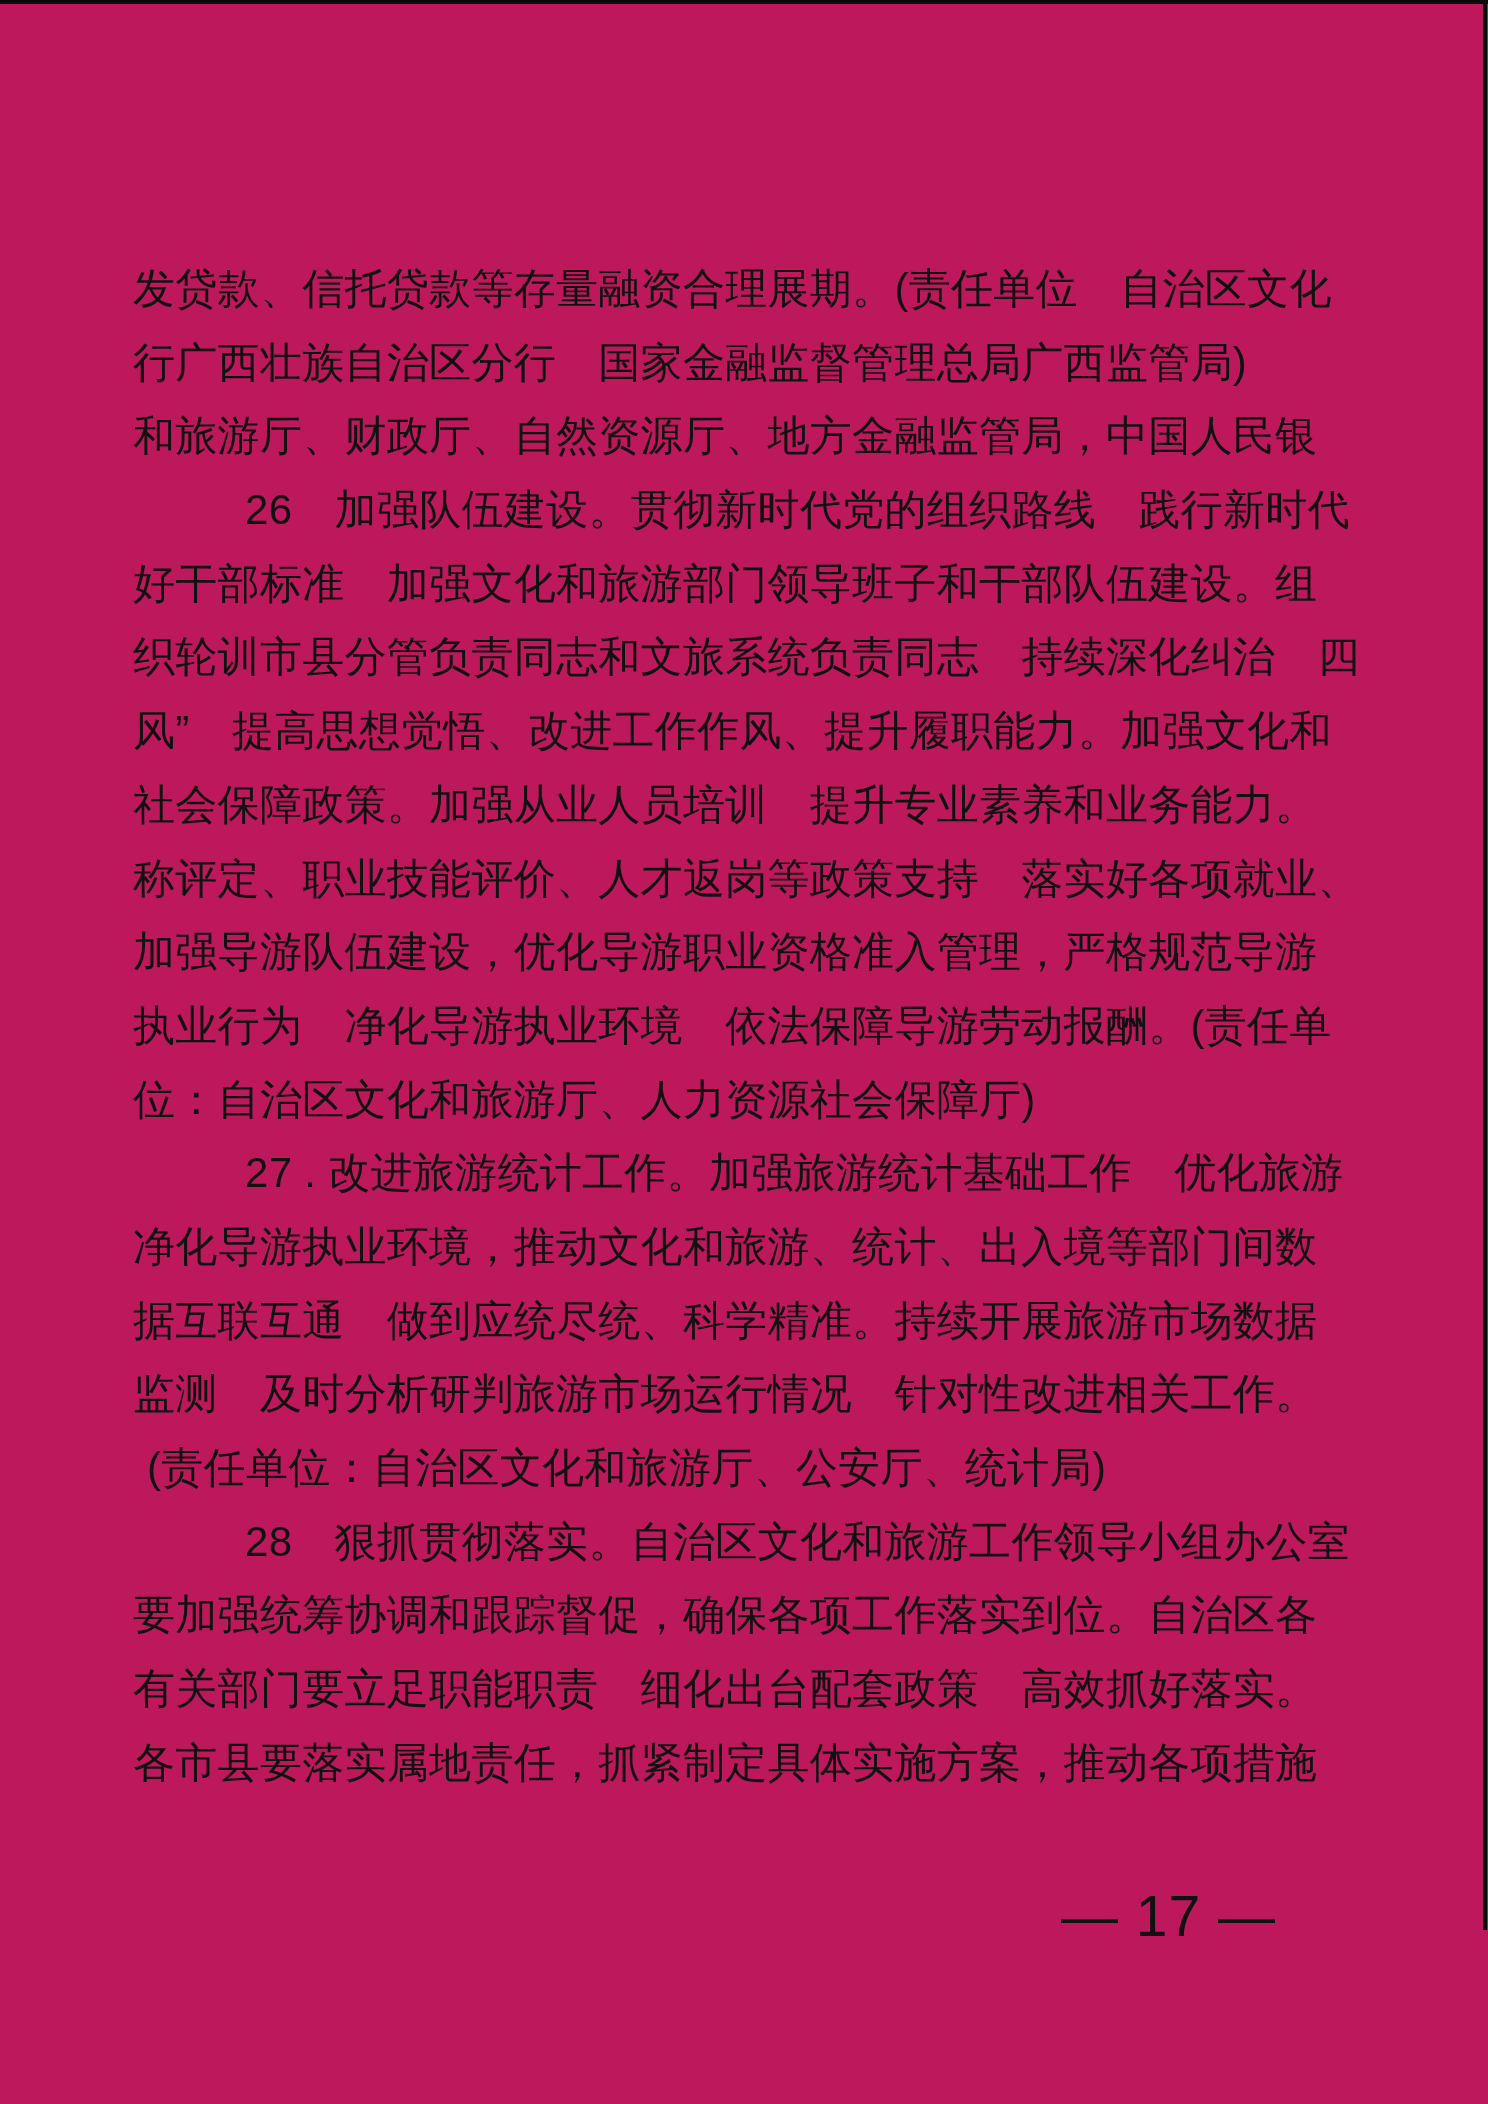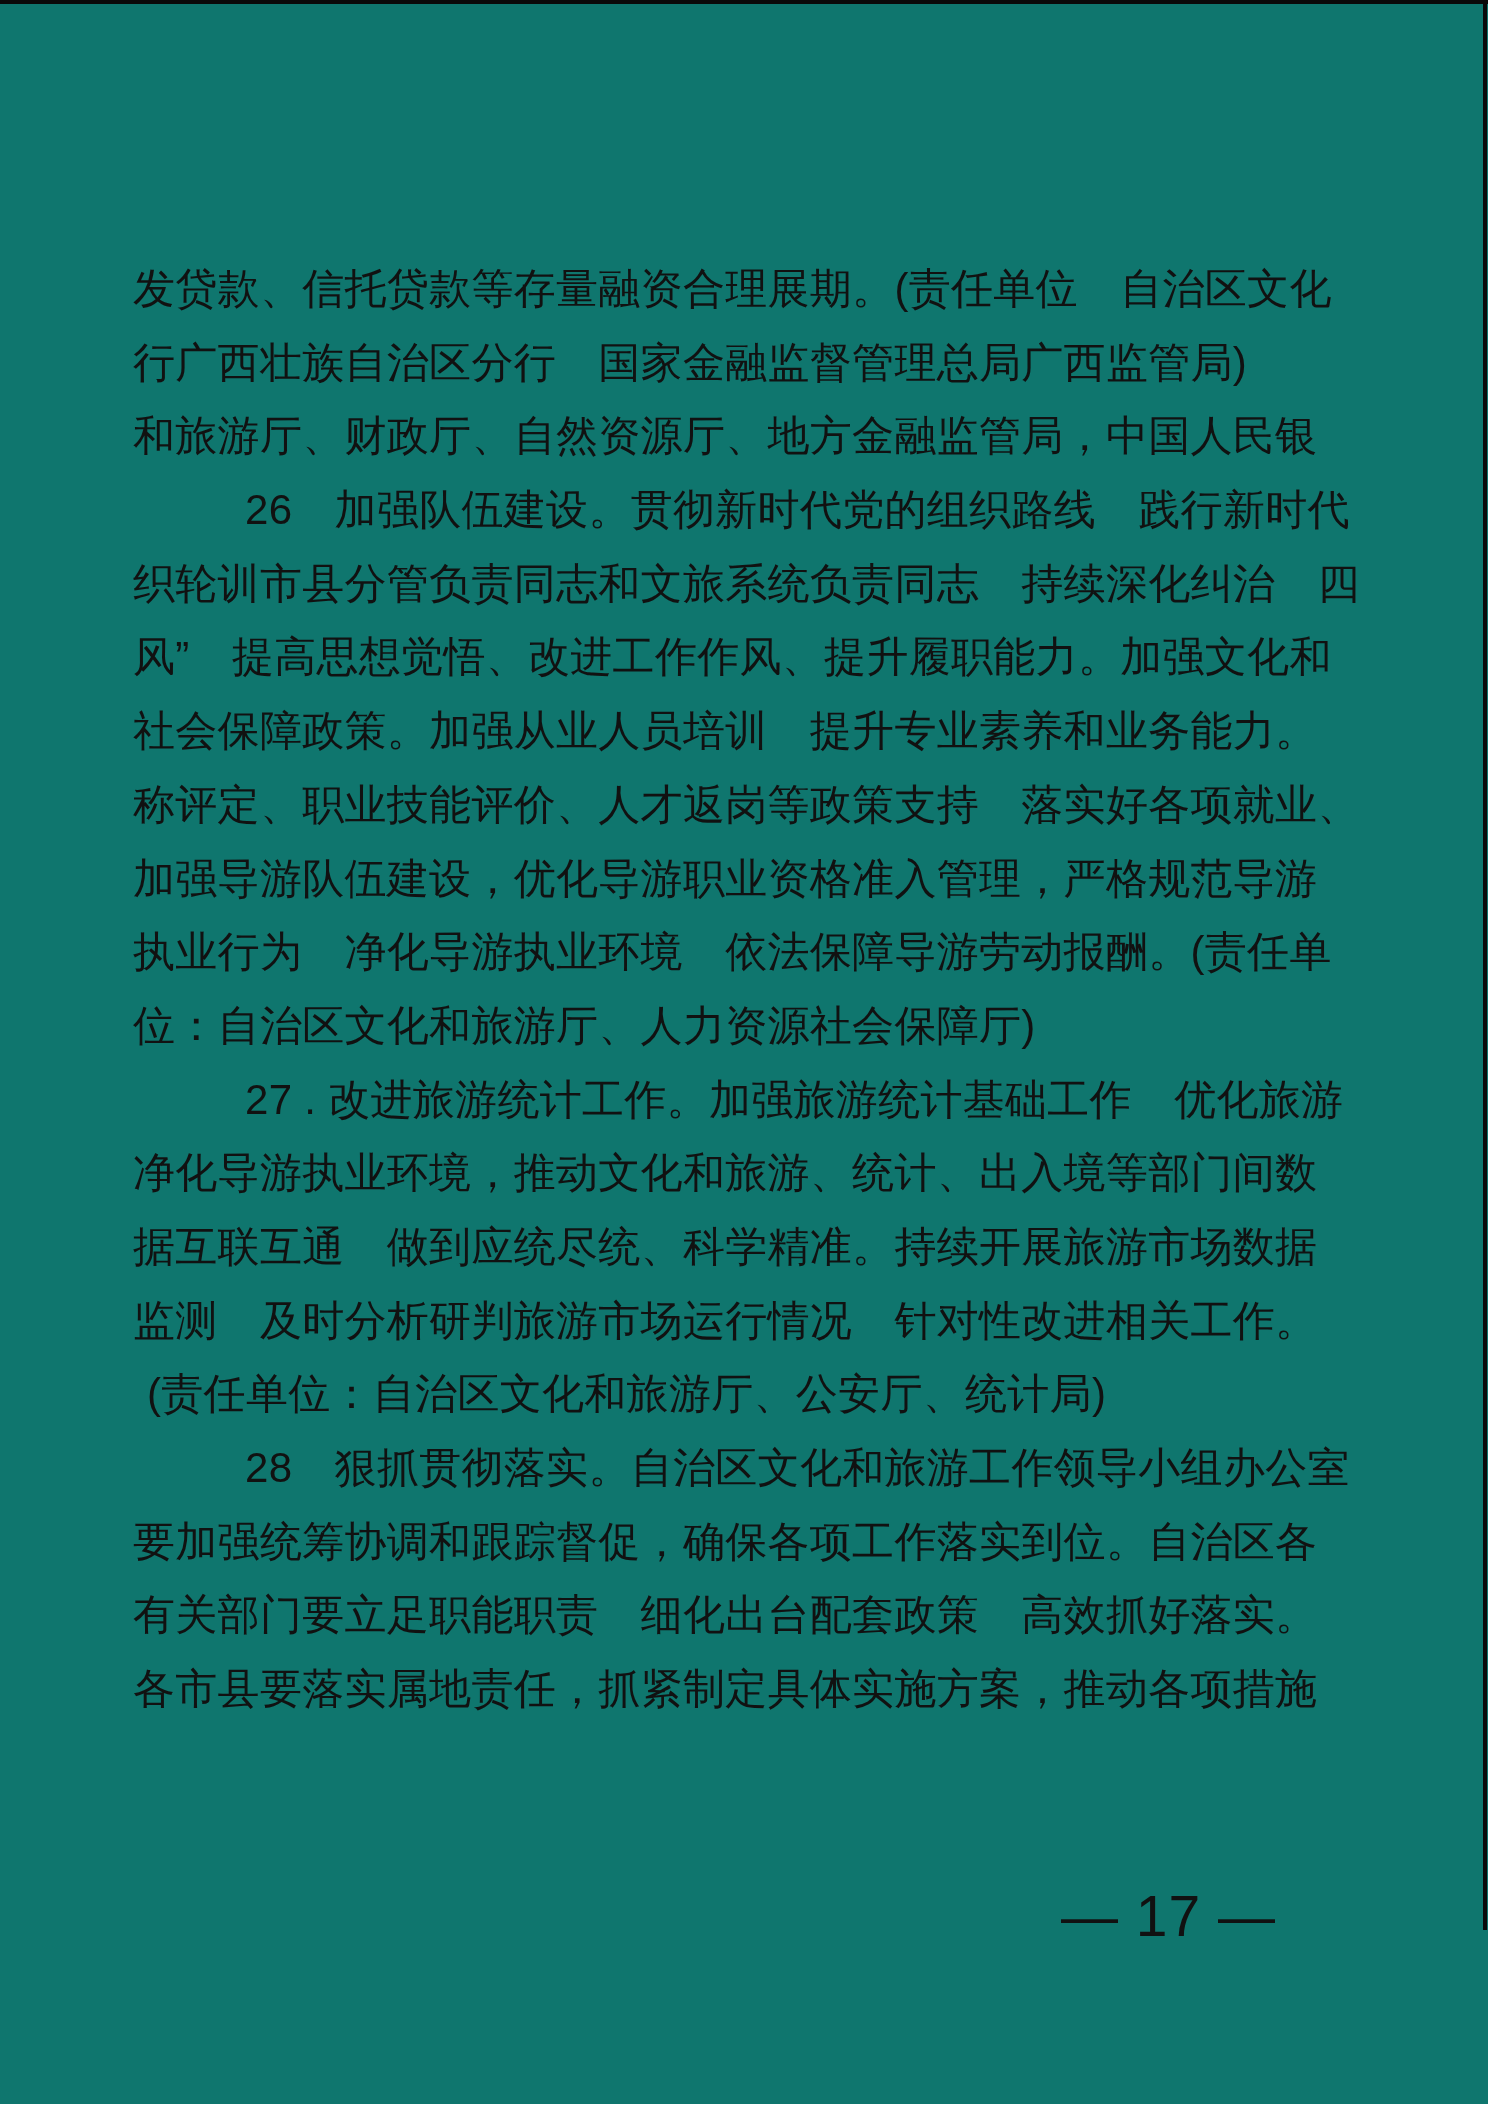--- a/index.html
+++ b/index.html
@@ -4,21 +4,21 @@
 <style>
   html, body {
     margin: 0;
     padding: 0;
     background: #ffffff;
   }
   .page {
     position: relative;
     width: 1488px;
     height: 2104px;
-    background: #0f766e;
+    background: #be185d;
     overflow: hidden;
     font-family: "Liberation Sans", sans-serif;
     color: #111111;
   }
   
   .scan-top-edge {
     position: absolute;
     top: 0; left: 0;
     width: 100%; height: 4px;
     background: #0a0a0a;
@@ -66,20 +66,21 @@
 
 <div class="page">
   <div class="scan-top-edge"></div>
   <div class="scan-right-edge"></div>
 
   <div class="content">
     <div class="ln">发贷款、信托贷款等存量融资合理展期。(责任单位　自治区文化</div>
     <div class="ln">行广西壮族自治区分行　国家金融监督管理总局广西监管局)</div>
     <div class="ln">和旅游厅、财政厅、自然资源厅、地方金融监管局，中国人民银</div>
     <div class="ln ind">26　加强队伍建设。贯彻新时代党的组织路线　践行新时代</div>
+    <div class="ln">好干部标准　加强文化和旅游部门领导班子和干部队伍建设。组</div>
     <div class="ln">织轮训市县分管负责同志和文旅系统负责同志　持续深化纠治　四</div>
     <div class="ln">风”　提高思想觉悟、改进工作作风、提升履职能力。加强文化和</div>
     <div class="ln">社会保障政策。加强从业人员培训　提升专业素养和业务能力。</div>
     <div class="ln">称评定、职业技能评价、人才返岗等政策支持　落实好各项就业、</div>
     <div class="ln">加强导游队伍建设，优化导游职业资格准入管理，严格规范导游</div>
     <div class="ln">执业行为　净化导游执业环境　依法保障导游劳动报酬。(责任单</div>
     <div class="ln">位：自治区文化和旅游厅、人力资源社会保障厅)</div>
     <div class="ln ind">27 . 改进旅游统计工作。加强旅游统计基础工作　优化旅游</div>
     <div class="ln">净化导游执业环境，推动文化和旅游、统计、出入境等部门间数</div>
     <div class="ln">据互联互通　做到应统尽统、科学精准。持续开展旅游市场数据</div>

